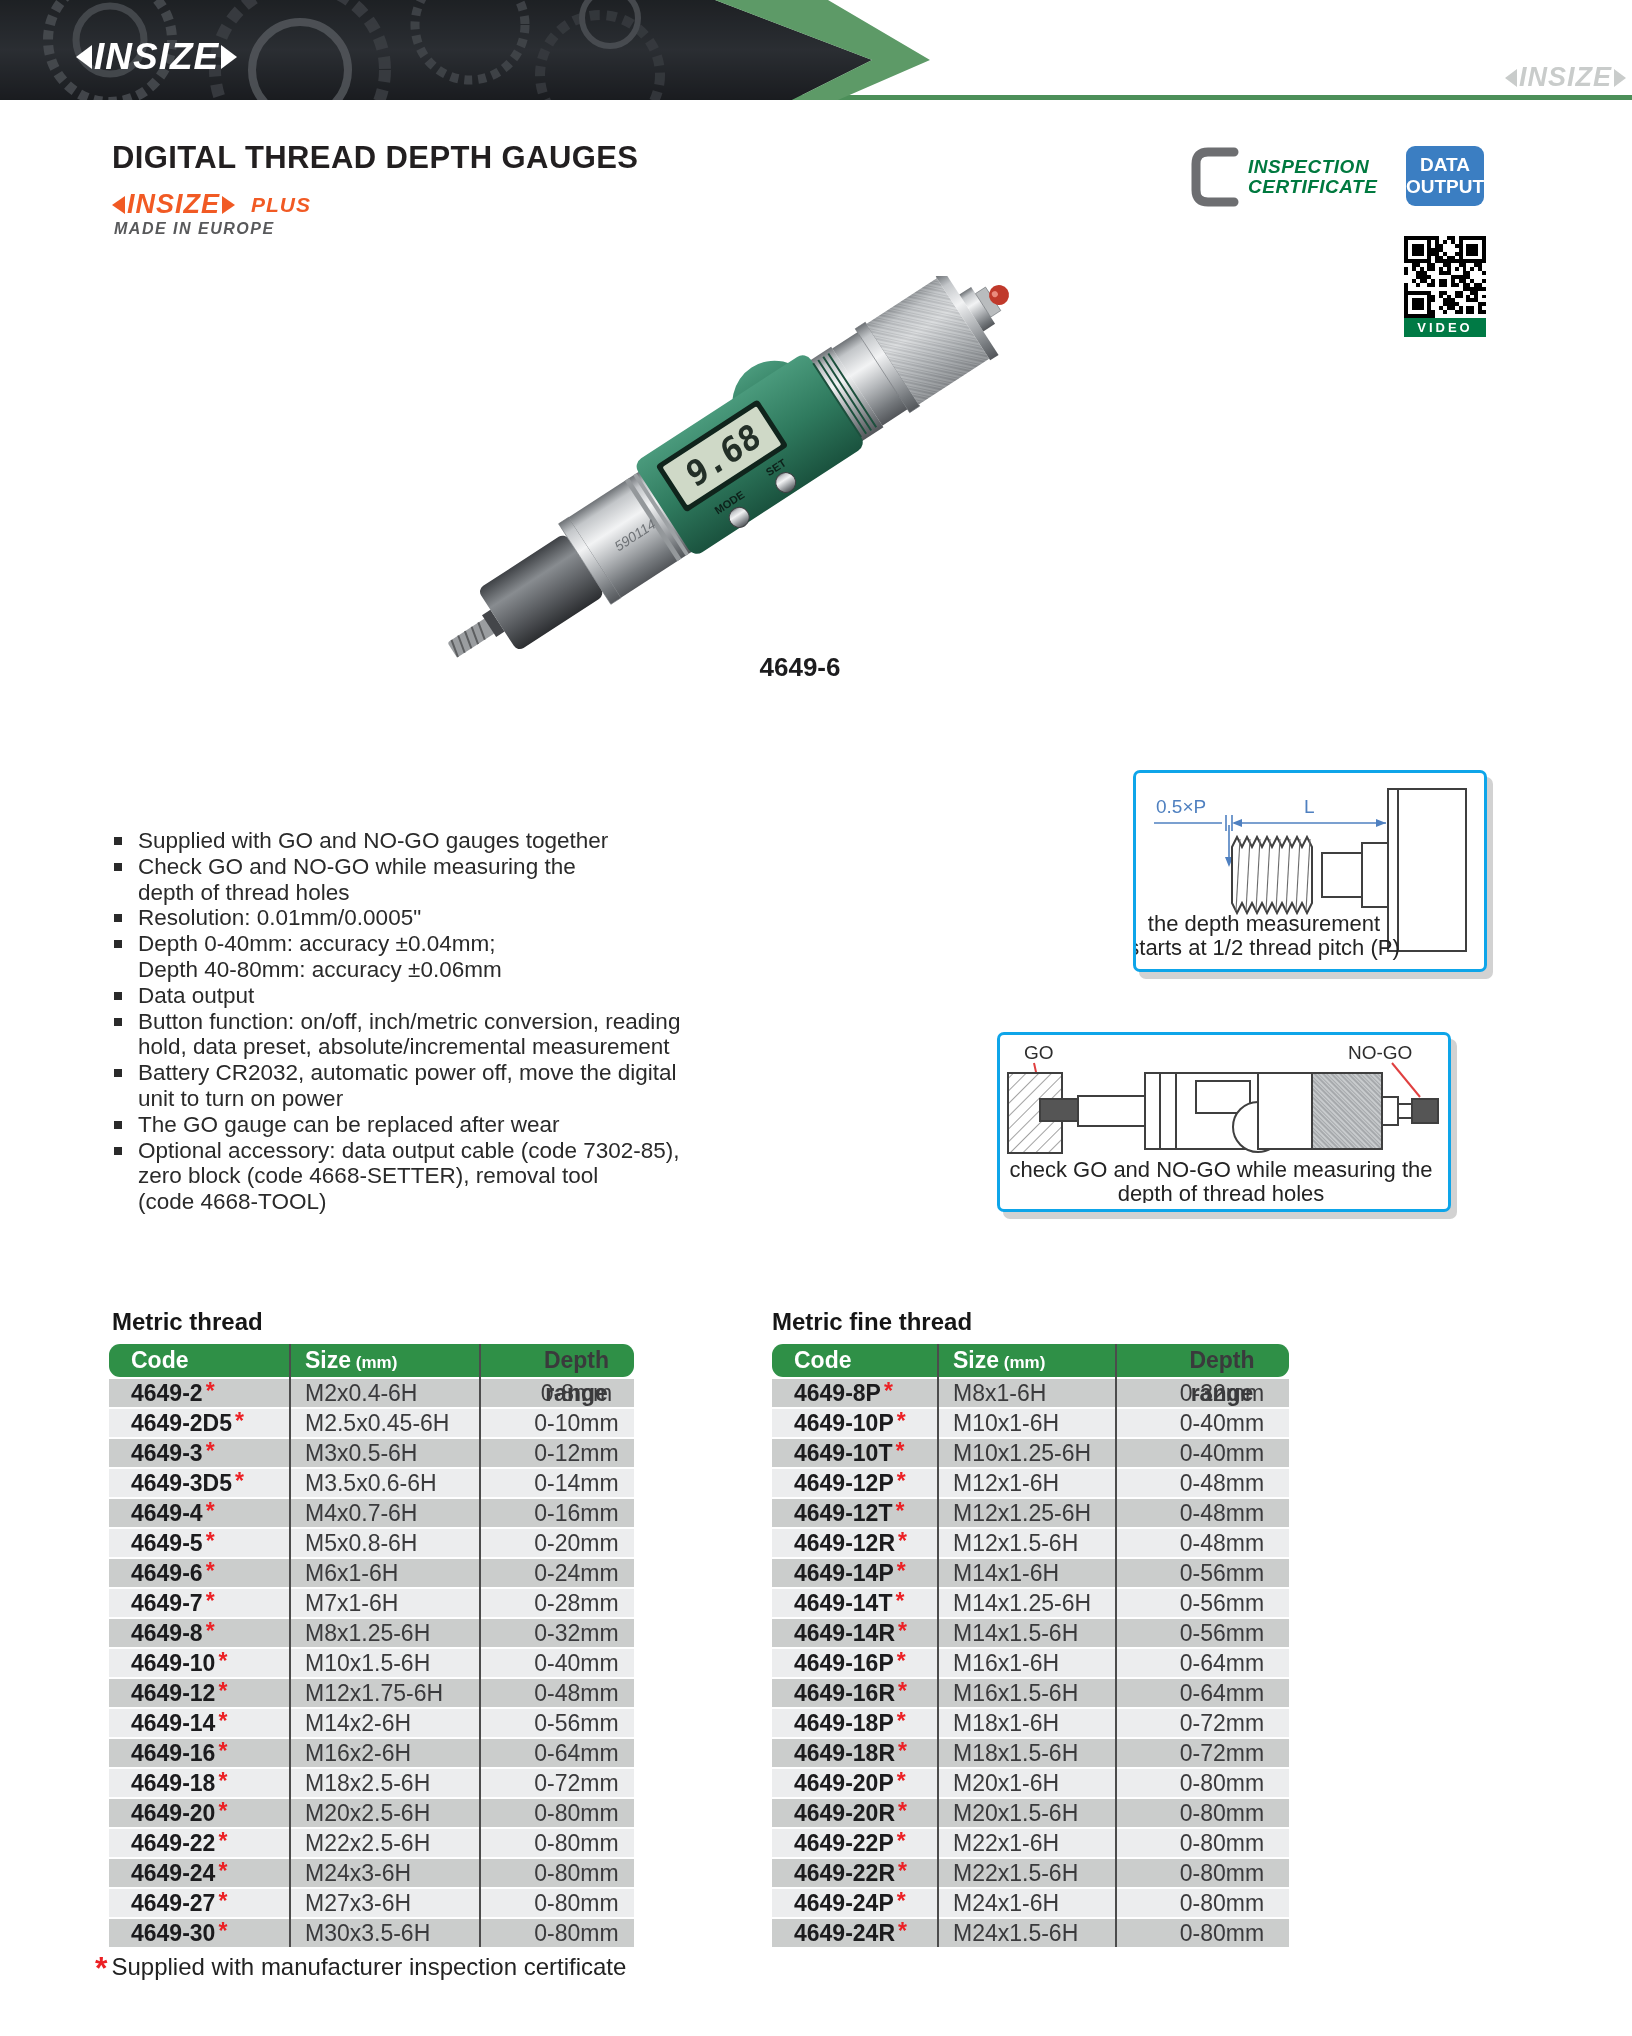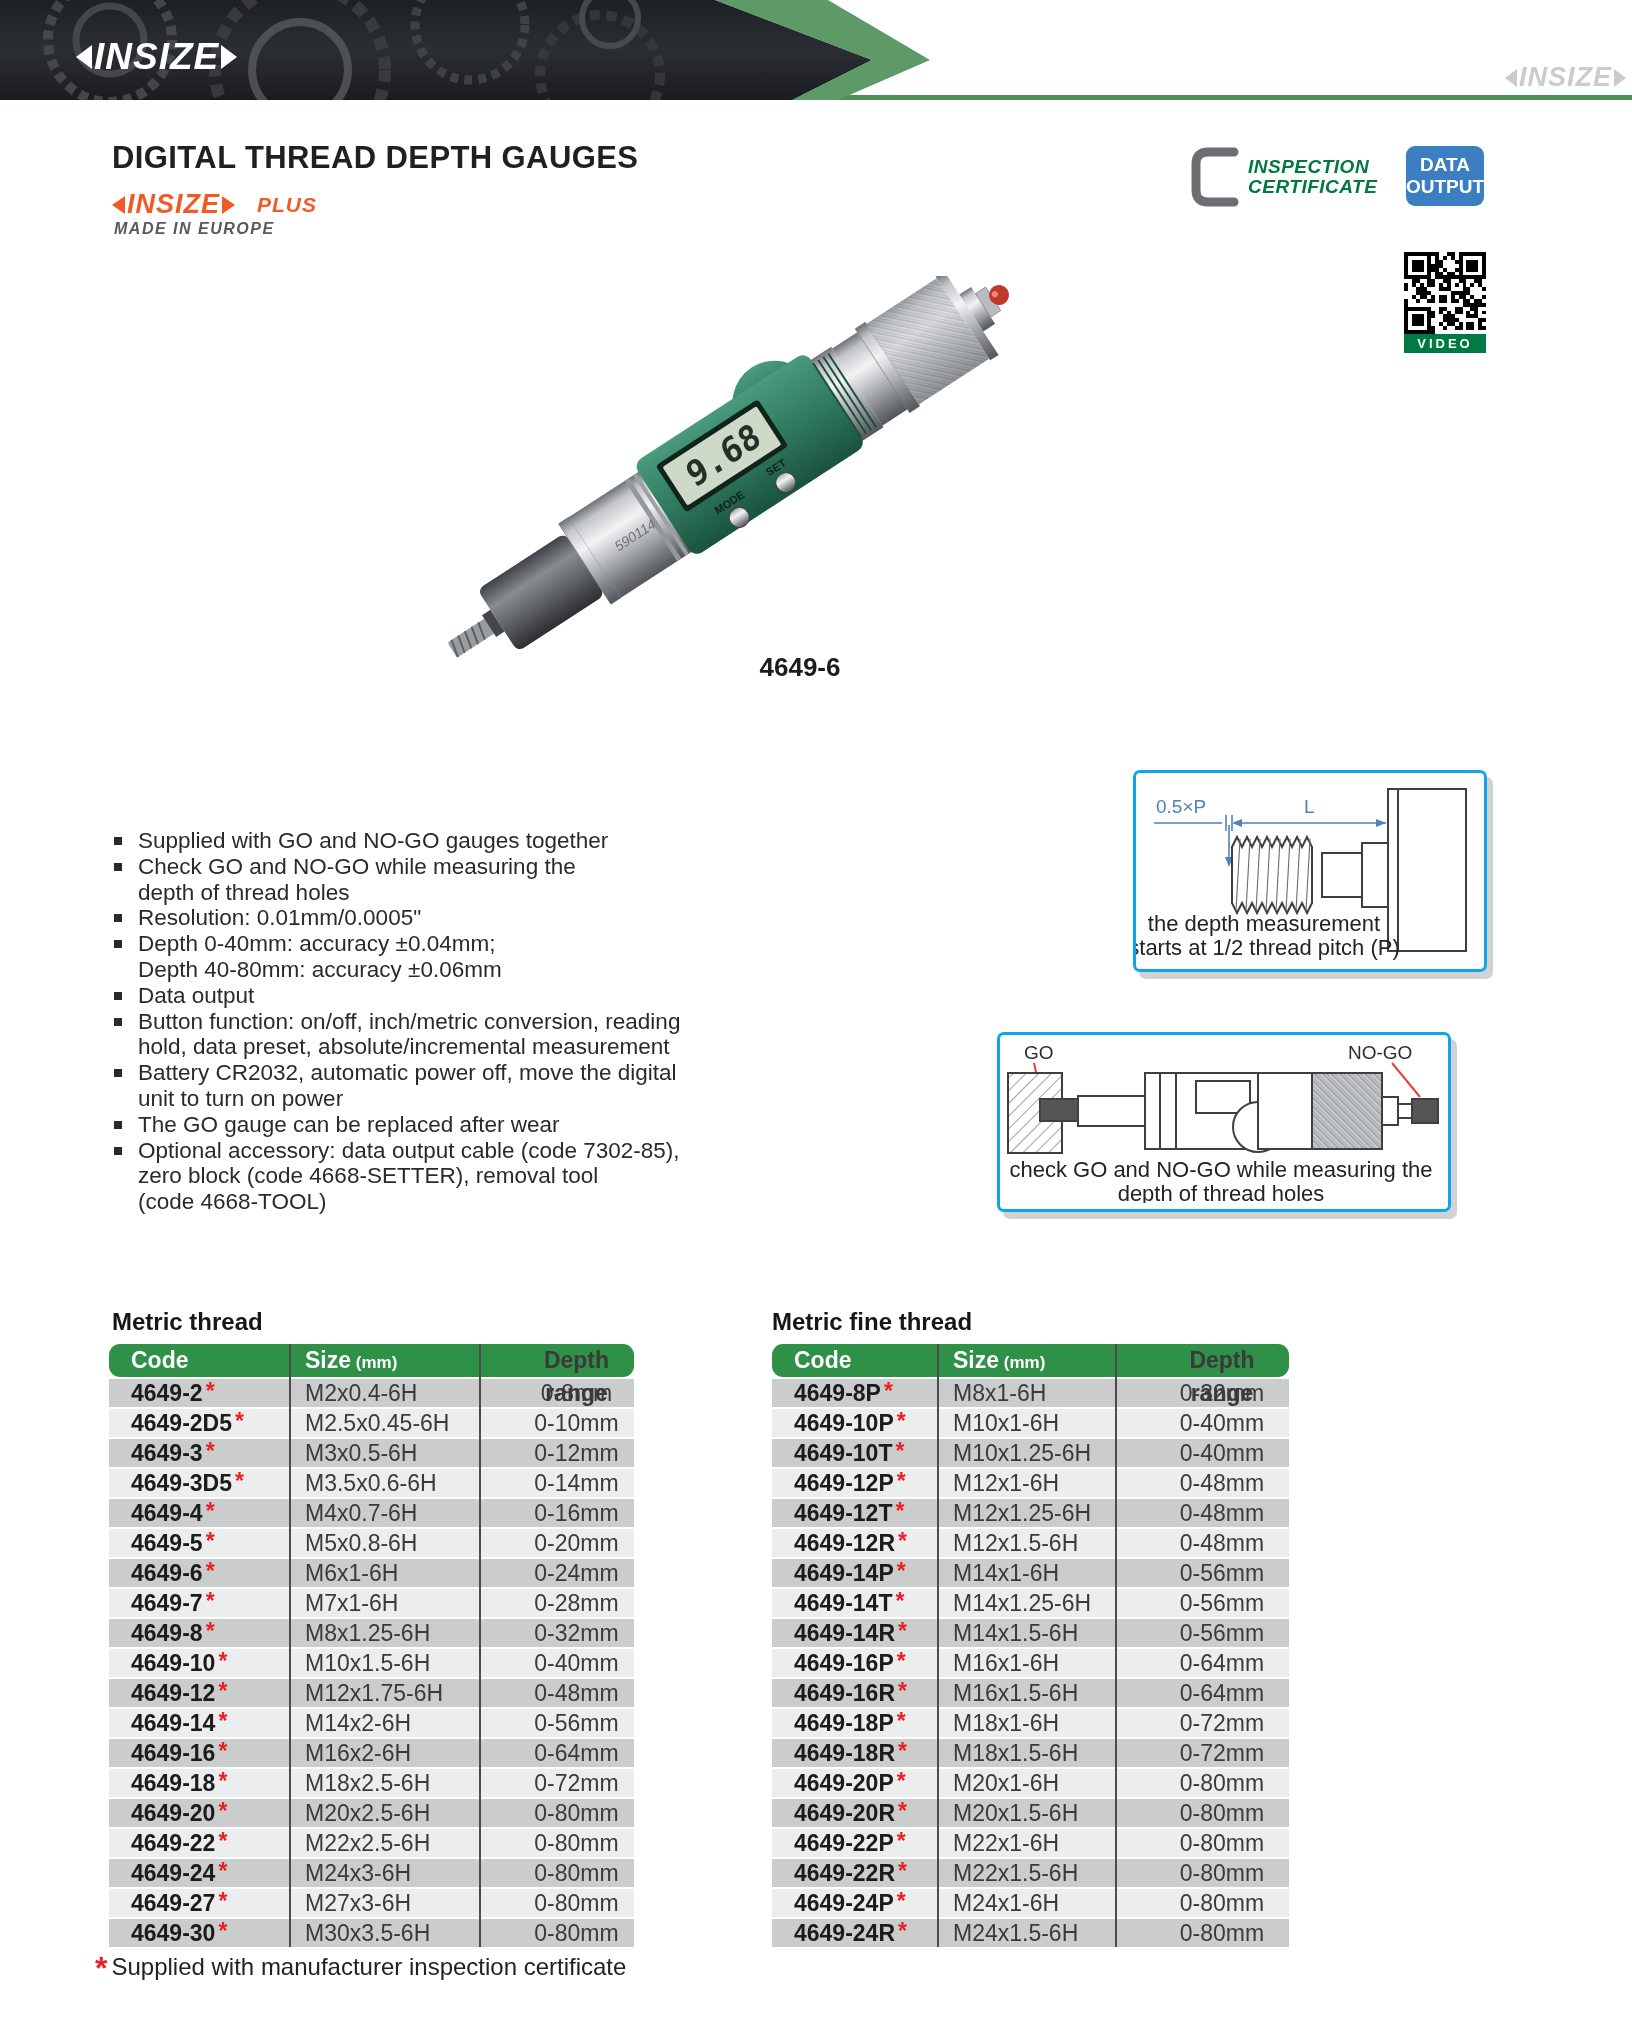--- a/index.html
+++ b/index.html
@@ -21,32 +21,32 @@
   .watermark .arr.l{border-width:9px 12px 9px 0;border-color:transparent #c9cccb transparent transparent;}
   .watermark .arr.r{border-width:9px 0 9px 12px;border-color:transparent transparent transparent #c9cccb;}
 
   
   .page-title{position:absolute;left:112px;top:140px;margin:0;font-size:31px;font-weight:bold;
               color:#221f20;letter-spacing:.4px;}
   .plus-logo{position:absolute;left:112px;top:189px;}
   .plus-logo .txt{color:#f15a24;font-size:27px;}
   .plus-logo .arr.l{border-width:9px 13px 9px 0;border-color:transparent #f15a24 transparent transparent;}
   .plus-logo .arr.r{border-width:9px 0 9px 13px;border-color:transparent transparent transparent #f15a24;}
-  .plus-word{color:#f15a24;font-size:21px;font-weight:bold;font-style:italic;margin-left:20px;letter-spacing:1px;}
+  .plus-word{color:#f15a24;font-size:21px;font-weight:bold;font-style:italic;margin-left:14px;letter-spacing:1px;}
   .made-in{position:absolute;left:114px;top:220px;font-size:16px;font-weight:bold;font-style:italic;
            color:#58595b;letter-spacing:1.5px;}
 
   
   .cert{position:absolute;left:1190px;top:146px;display:flex;align-items:center;}
   .cert-text{margin-left:8px;color:#00793f;font-weight:bold;font-style:italic;font-size:19px;
              line-height:20px;letter-spacing:.5px;}
   .data-output{position:absolute;left:1406px;top:146px;width:78px;height:60px;background:#3b7ec2;
                border-radius:9px;color:#fff;font-weight:bold;font-size:19px;line-height:22px;
                display:flex;align-items:center;justify-content:center;text-align:center;}
-  .qr-wrap{position:absolute;left:1404px;top:252px;width:82px;}
+  .qr-wrap{position:absolute;left:1404px;top:236px;width:82px;}
   .qr-wrap svg{display:block;width:82px;height:82px;background:#fff;}
   .video-band{height:19px;background:#007a45;color:#fff;font-weight:bold;font-size:13px;
               letter-spacing:3px;display:flex;align-items:center;justify-content:center;}
 
   
   .product{position:absolute;left:390px;top:276px;}
   .model-label{position:absolute;left:700px;top:652px;width:200px;text-align:center;
                font-size:26px;font-weight:bold;color:#1c1c1e;}
 
   

